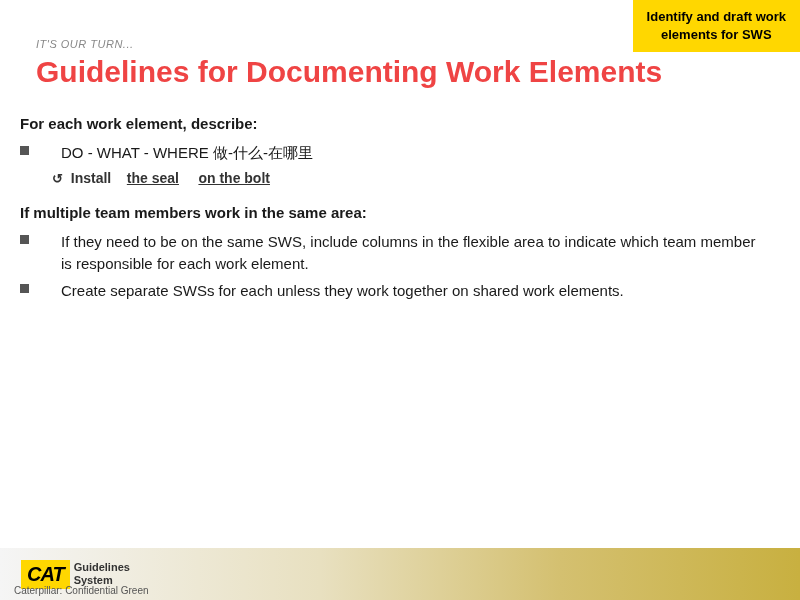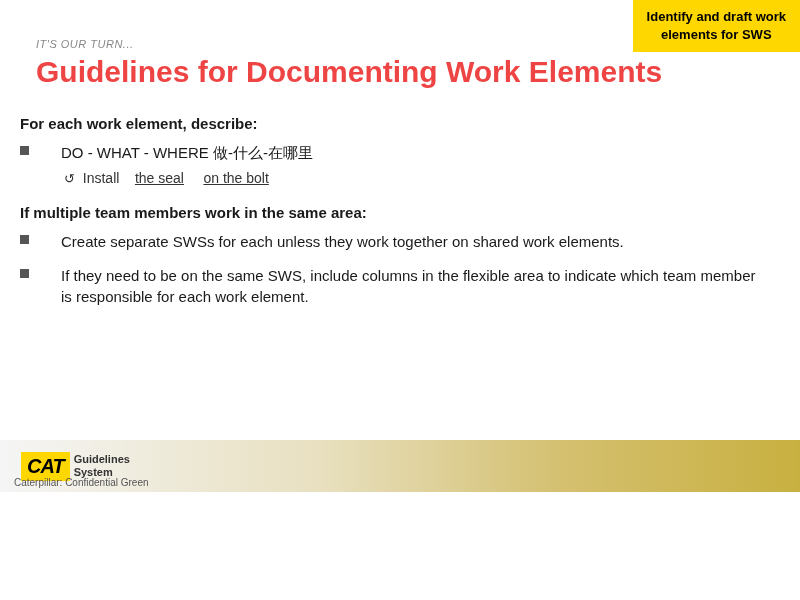--- a/index.html
+++ b/index.html
@@ -8,21 +8,21 @@
       width: 800px;
       height: 600px;
       background: #ffffff;
       font-family: Arial, sans-serif;
       position: relative;
       overflow: hidden;
     }
 
     .slide {
       width: 800px;
-      height: 492px;
+      height: 600px;
       background: #ffffff;
       position: relative;
     }
 
     
     .badge {
       position: absolute;
       top: 0;
       right: 0;
       background: #FFD700;
@@ -90,25 +90,26 @@
       display: inline-block;
       width: 9px;
       height: 9px;
       background: #555555;
       margin-top: 4px;
       margin-right: 12px;
       flex-shrink: 0;
     }
 
     .sub-item {
-      margin-left: 44px;
+      margin-left: 32px;
       font-size: 14px;
       color: #333333;
       margin-top: 4px;
       margin-bottom: 8px;
+      font-weight: bold;
     }
 
     .sub-item .cursor-symbol {
       font-size: 13px;
       margin-right: 4px;
     }
 
     .underline-text {
       text-decoration: underline;
     }
@@ -200,27 +201,27 @@
       &nbsp;&nbsp;
       <span class="underline-text">the seal</span>
       &nbsp;&nbsp;&nbsp;
       <span class="underline-text">on the bolt</span>
     </div>
 
     <div class="section2">
       <div class="section-label">If multiple team members work in the same area:</div>
 
       <ul class="bullet-list">
+        <li class="bullet-item">
+          <span class="bullet-square"></span>
+          <span class="bullet-item-text">If they need to be on the same SWS, include columns in the flexible area to indicate which team member is responsible for each work element.</span>
+        </li>
         <li class="bullet-item" style="margin-bottom: 12px;">
           <span class="bullet-square"></span>
           <span class="bullet-item-text">Create separate SWSs for each unless they work together on shared work elements.</span>
-        </li>
-        <li class="bullet-item">
-          <span class="bullet-square"></span>
-          <span class="bullet-item-text">If they need to be on the same SWS, include columns in the flexible area to indicate which team member is responsible for each work element.</span>
         </li>
       </ul>
     </div>
 
   </div>
 
   <div class="bottom-bar">
     <div class="cat-logo">
       <div class="cat-logo-box">
         <span class="cat-logo-text">CAT</span>

